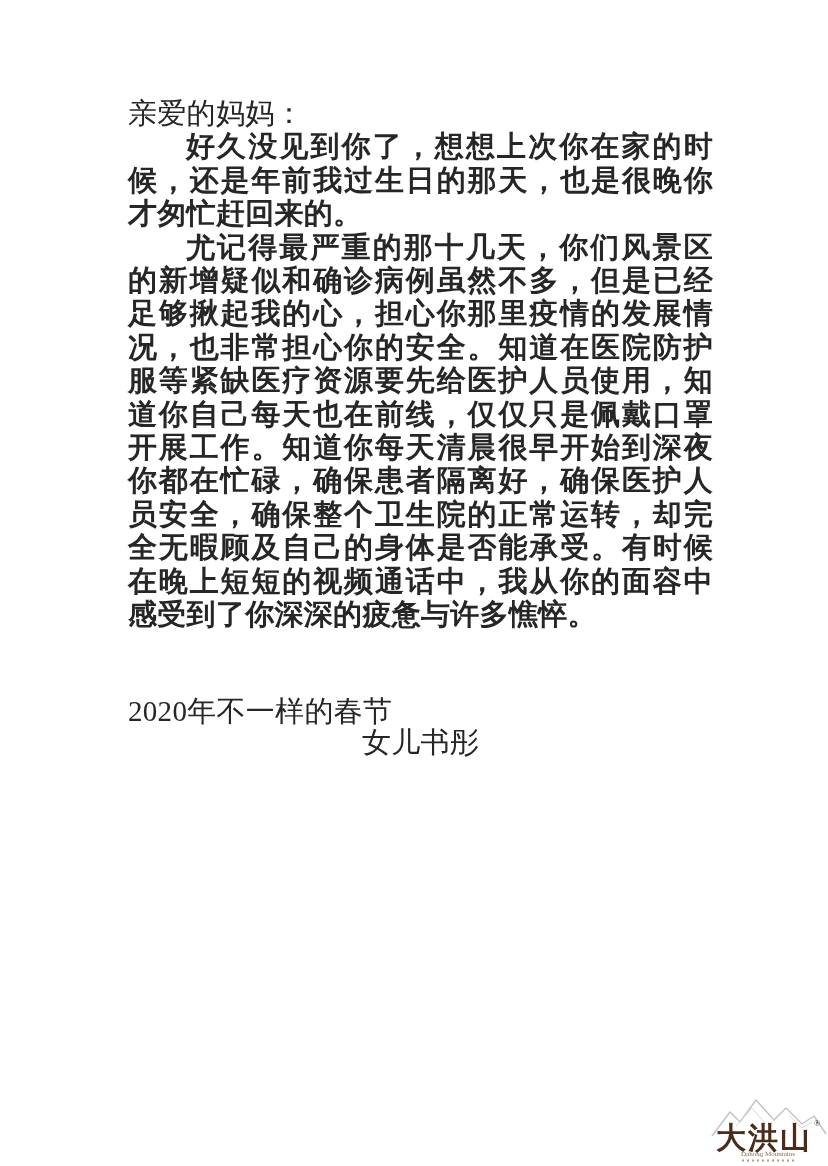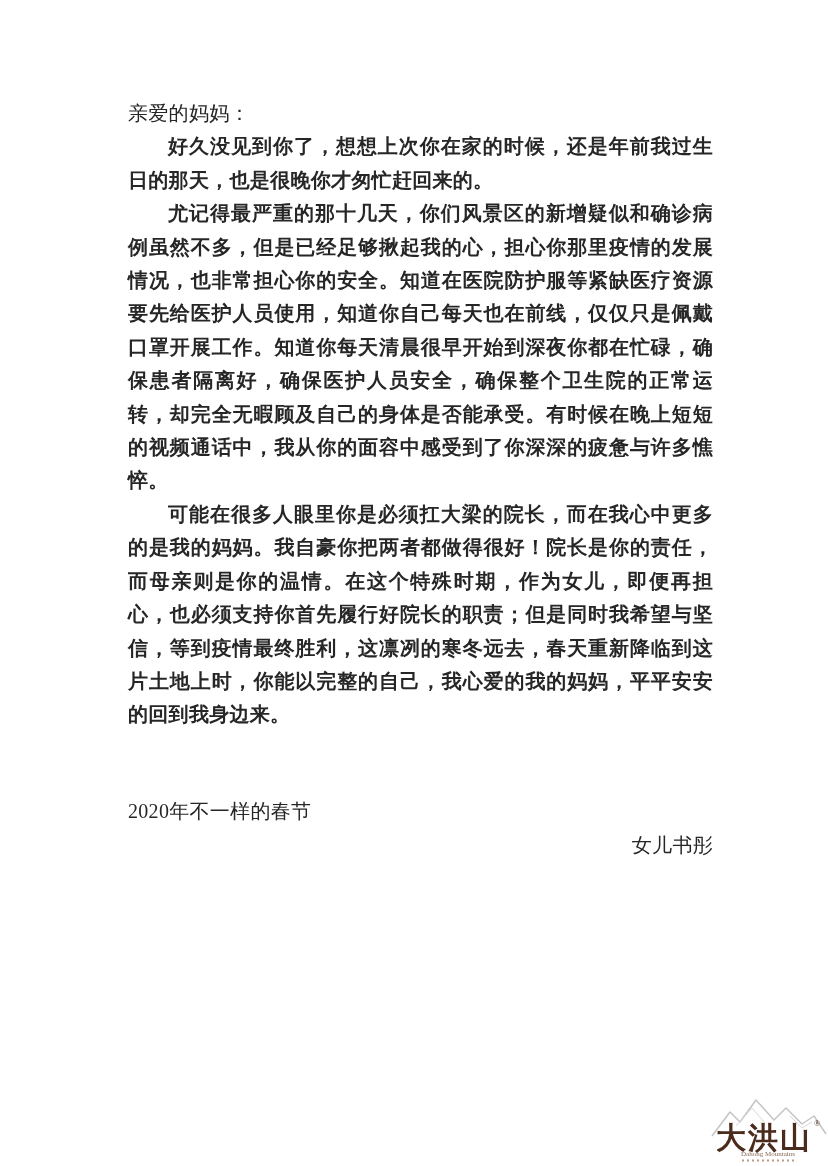--- a/index.html
+++ b/index.html
@@ -14,21 +14,21 @@
     background: #ffffff;
     overflow: hidden;
     font-family: "Liberation Serif", "DejaVu Serif", serif;
   }
   .letter {
     position: absolute;
     left: 128px;
     top: 97px;
     width: 585px;
     color: #262626;
-    font-size: 20px;
+    font-size: 29px;
     line-height: 33.4px;
     text-align: justify;
     letter-spacing: 0.3px;
   }
   .letter p {
     margin: 0;
     padding: 0;
   }
   .salutation {
     text-indent: 0;
@@ -38,41 +38,41 @@
     font-weight: bold;
   }
   .closing {
     margin-top: 62px;
     line-height: 34px;
   }
   .closing-date {
     padding-right: 55px;
   }
   .signature {
-    text-align: right;
+    text-align: center;
     padding-right: 50px;
+    font-family: Liberation Mono, monospace;
   }
   .logo {
     position: absolute;
     right: 0px;
     bottom: 2px;
     width: 118px;
     height: 74px;
   }
 </style>
 </head>
 <body>
 
 <div class="page">
 
   <div class="letter">
     <p class="salutation">亲爱的妈妈：</p>
     <p class="para">好久没见到你了，想想上次你在家的时候，还是年前我过生日的那天，也是很晚你才匆忙赶回来的。</p>
     <p class="para">尤记得最严重的那十几天，你们风景区的新增疑似和确诊病例虽然不多，但是已经足够揪起我的心，担心你那里疫情的发展情况，也非常担心你的安全。知道在医院防护服等紧缺医疗资源要先给医护人员使用，知道你自己每天也在前线，仅仅只是佩戴口罩开展工作。知道你每天清晨很早开始到深夜你都在忙碌，确保患者隔离好，确保医护人员安全，确保整个卫生院的正常运转，却完全无暇顾及自己的身体是否能承受。有时候在晚上短短的视频通话中，我从你的面容中感受到了你深深的疲惫与许多憔悴。</p>
-    <p class="para">可能在很多人眼里你是必须扛大梁的院长，而在我心中更多的是我的妈妈。我自豪你把两者都做得很好！院长是你的责任，而母亲则是你的温情。在这个特殊时期，作为女儿，即便再担心，也必须支持你首先履行好院长的职责；但是同时我希望与坚信，等到疫情最终胜利，这凛冽的寒冬远去，春天重新降临到这片土地上时，你能以完整的自己，我心爱的我的妈妈，平平安安的回到我身边来。</p>
 
     <div class="closing">
       <p class="closing-date">2020年不一样的春节</p>
       <p class="signature">女儿书彤</p>
     </div>
   </div>
 
   <svg class="logo" viewBox="0 0 118 74" xmlns="http://www.w3.org/2000/svg">
     <g>
       <path d="M2 46 L20 22 L30 32 L46 10 L64 30 L76 18 L92 34 L104 26 L116 44" fill="#ffffff" stroke="#c4c4c4" stroke-width="1.5" stroke-linejoin="round"></path>

